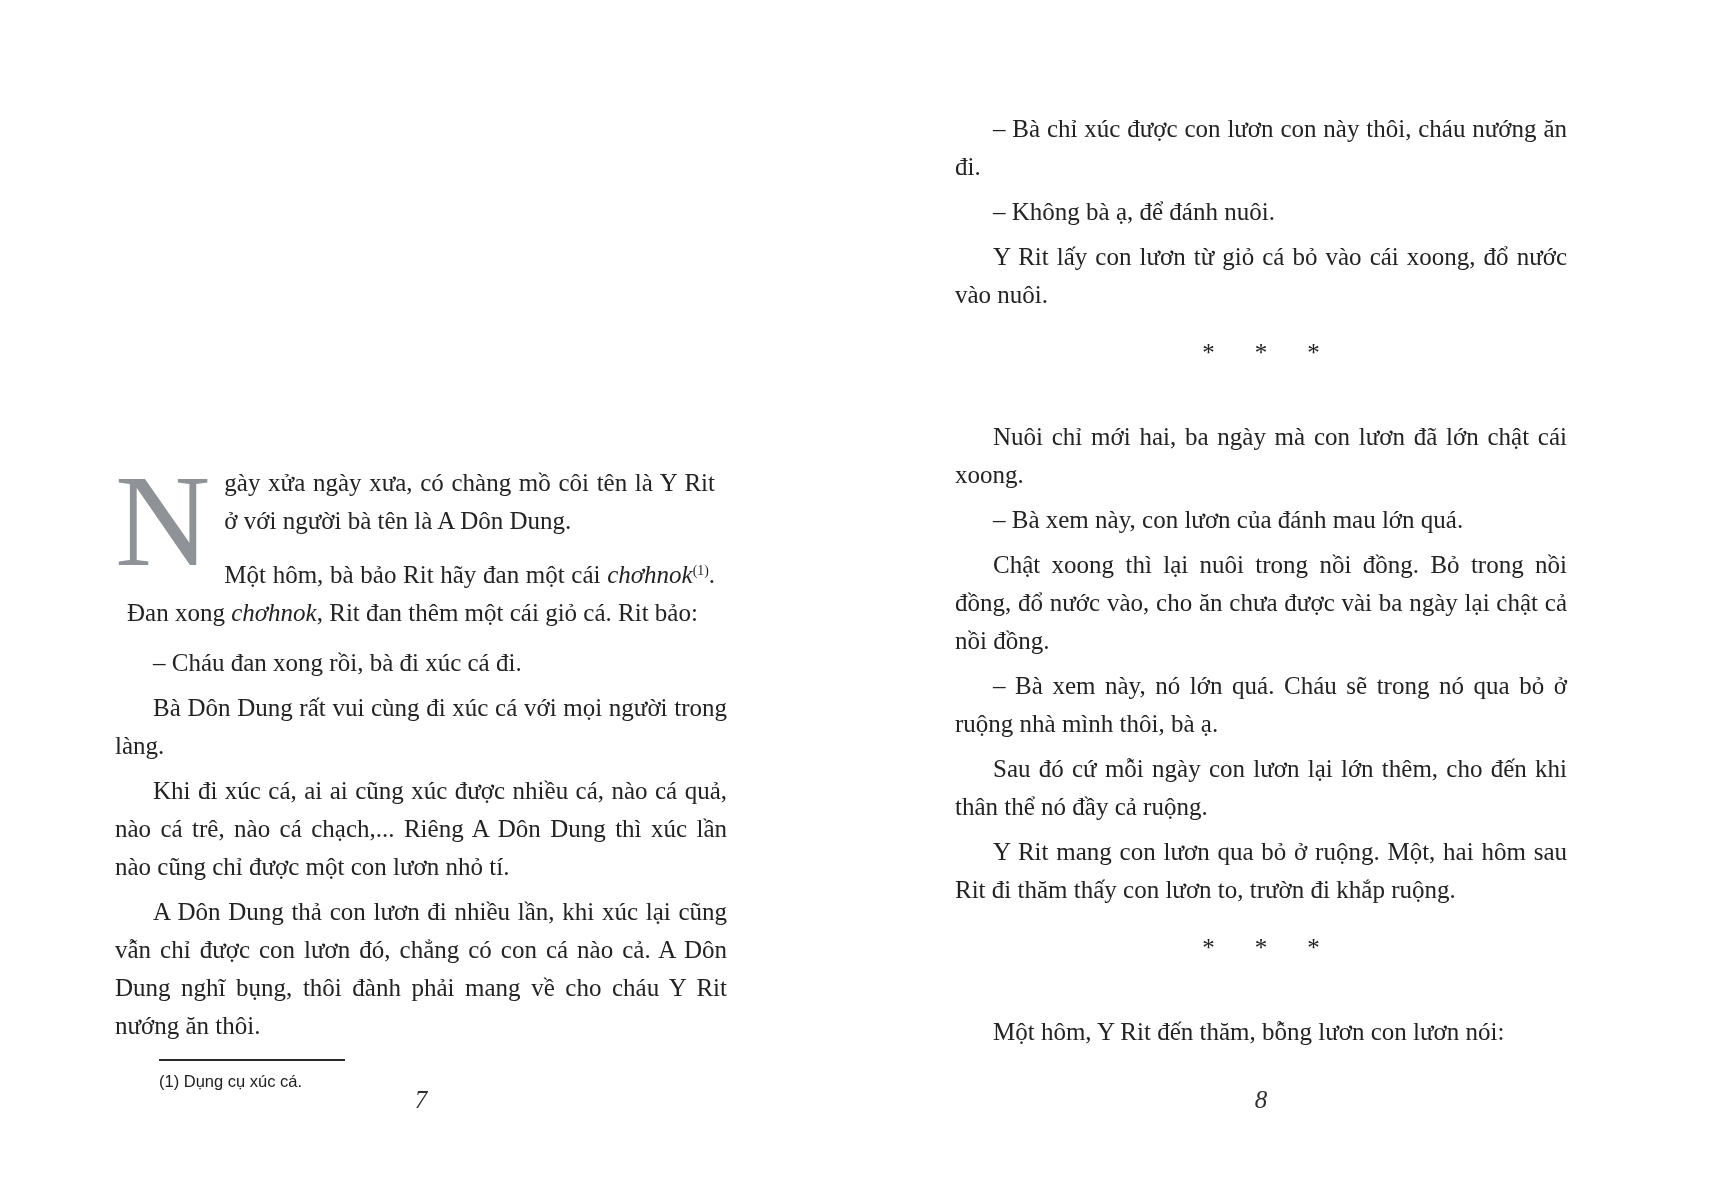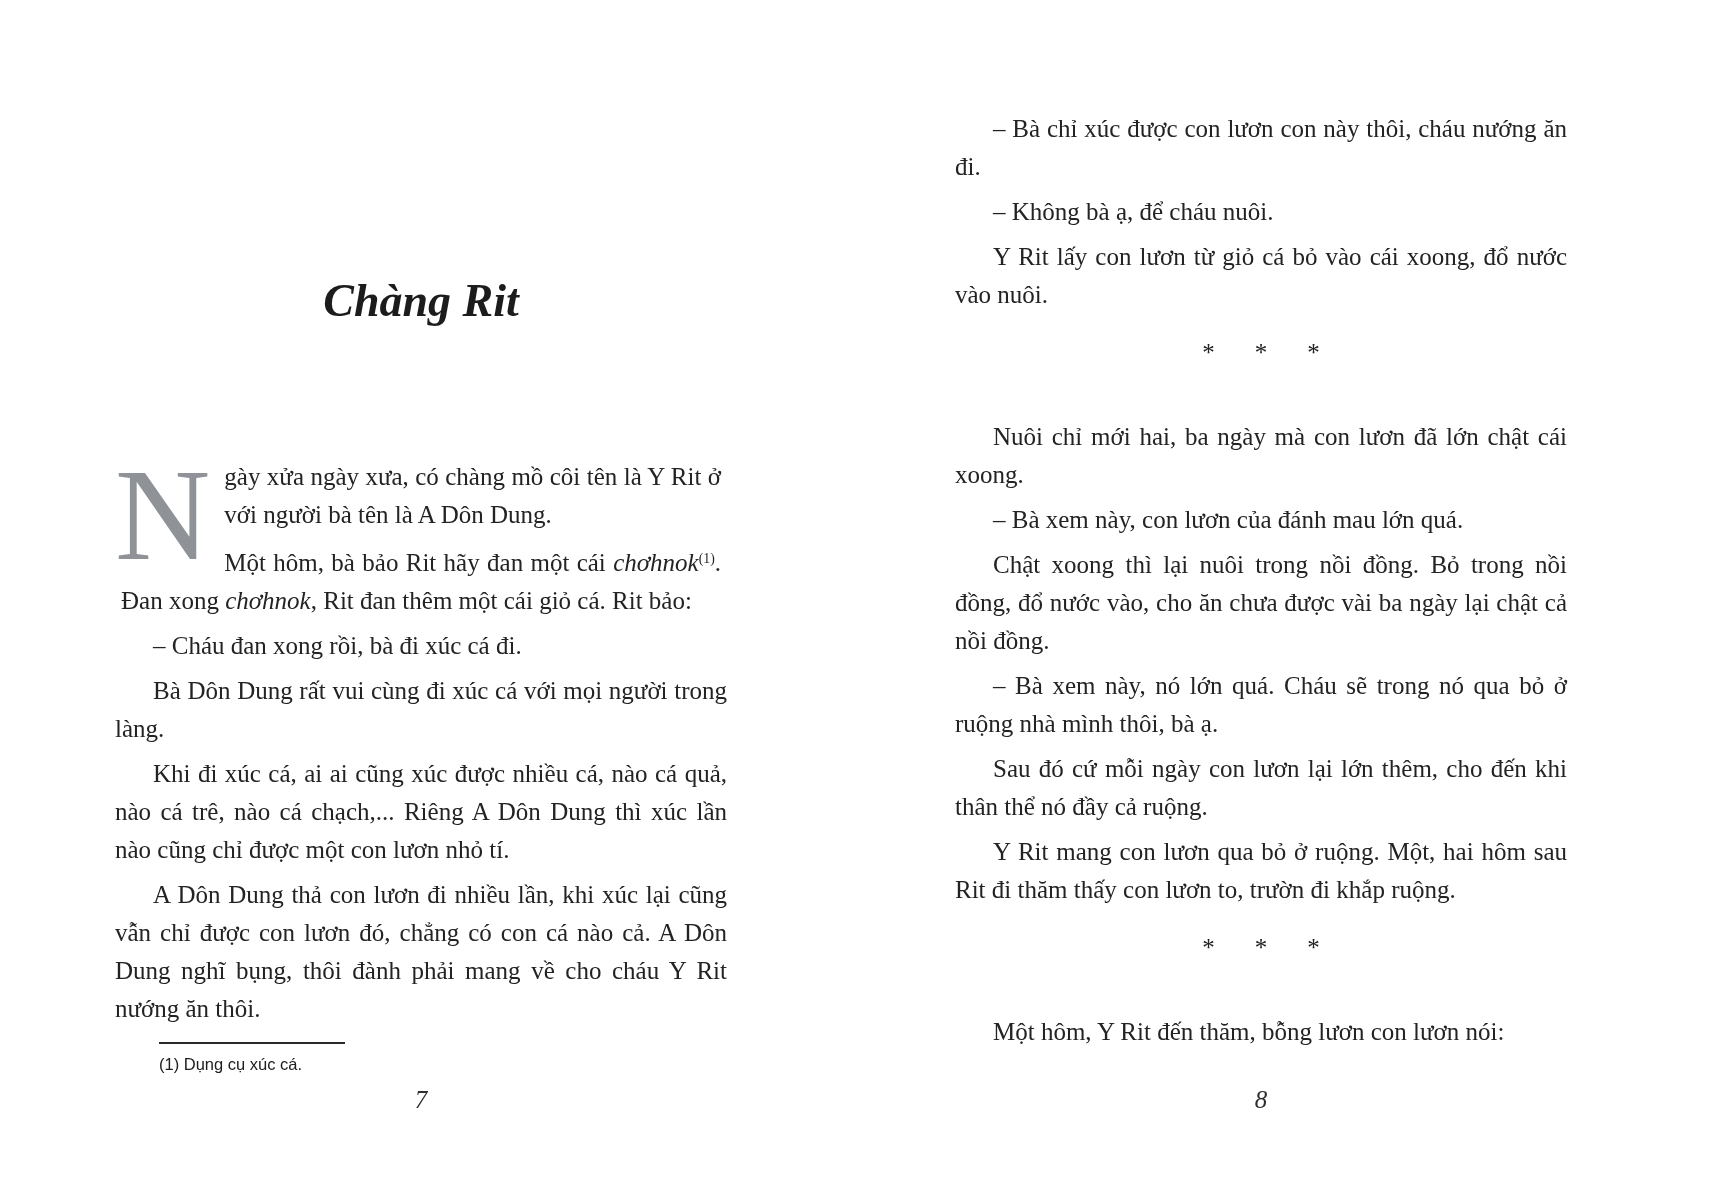--- a/index.html
+++ b/index.html
@@ -50,21 +50,21 @@
     font-size: 25px;
     line-height: 38px;
   }
   .page-left  .body-text { top: 452px; }
   .page-right .body-text { top: 110px; }
 
   .body-text p {
     margin: 0 0 7px 0;
     text-indent: 38px;
   }
-  .opening p { text-indent: 0; margin: 6px; }
+  .opening p { text-indent: 0; margin: 12px; }
   .opening { margin-bottom: 7px; }
 
   .dropcap {
     float: left;
     font-size: 132px;
     line-height: 114px;
     margin: 0 14px 0 0;
     color: var(--drop_cap);
   }
 
@@ -106,21 +106,20 @@
     font-size: 25px;
     color: #2e2e2e;
   }
 </style>
 </head>
 <body>
 
 <div class="book">
 
   <div class="page page-left">
-    <h1 class="story-title">Chàng Rit</h1>
 
     <div class="body-text">
       <div class="opening">
         <span class="dropcap">N</span>
         <div id="left-opening">
             <p><span>gày xửa ngày xưa, có chàng mồ côi tên là Y Rit ở với người bà tên là A Dôn Dung.</span></p>
             <p><span>Một hôm, bà bảo Rit hãy đan một cái </span><span class="it">chơhnok</span><span class="sup">(1)</span><span>. Đan xong </span><span class="it">chơhnok</span><span>, Rit đan thêm một cái giỏ cá. Rit bảo:</span></p>
           </div>
       </div>
       <div id="left-blocks">
@@ -136,21 +135,21 @@
       </div>
     </div>
 
     <div class="page-number">7</div>
   </div>
 
   <div class="page page-right">
     <div class="body-text">
       <div id="right-blocks">
           <p><span>– Bà chỉ xúc được con lươn con này thôi, cháu nướng ăn đi.</span></p>
-          <p><span>– Không bà ạ, để cháu nuôi.</span></p>
+          <p><span>– Không bà ạ, để đánh nuôi.</span></p>
           <p><span>Y Rit lấy con lươn từ giỏ cá bỏ vào cái xoong, đổ nước vào nuôi.</span></p>
           <div class="separator">* * *</div>
           <p><span>Nuôi chỉ mới hai, ba ngày mà con lươn đã lớn chật cái xoong.</span></p>
           <p><span>– Bà xem này, con lươn của đánh mau lớn quá.</span></p>
           <p><span>Chật xoong thì lại nuôi trong nồi đồng. Bỏ trong nồi đồng, đổ nước vào, cho ăn chưa được vài ba ngày lại chật cả nồi đồng.</span></p>
           <p><span>– Bà xem này, nó lớn quá. Cháu sẽ trong nó qua bỏ ở ruộng nhà mình thôi, bà ạ.</span></p>
           <p><span>Sau đó cứ mỗi ngày con lươn lại lớn thêm, cho đến khi thân thể nó đầy cả ruộng.</span></p>
           <p><span>Y Rit mang con lươn qua bỏ ở ruộng. Một, hai hôm sau Rit đi thăm thấy con lươn to, trườn đi khắp ruộng.</span></p>
           <div class="separator">* * *</div>
           <p><span>Một hôm, Y Rit đến thăm, bỗng lươn con lươn nói:</span></p>

